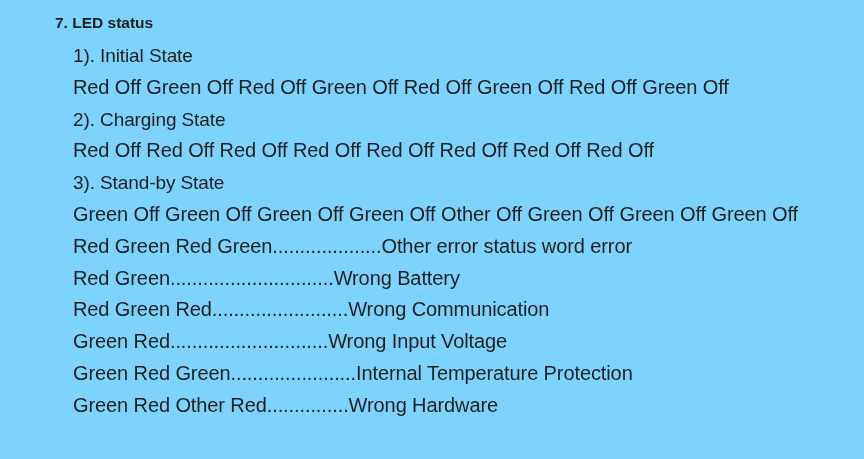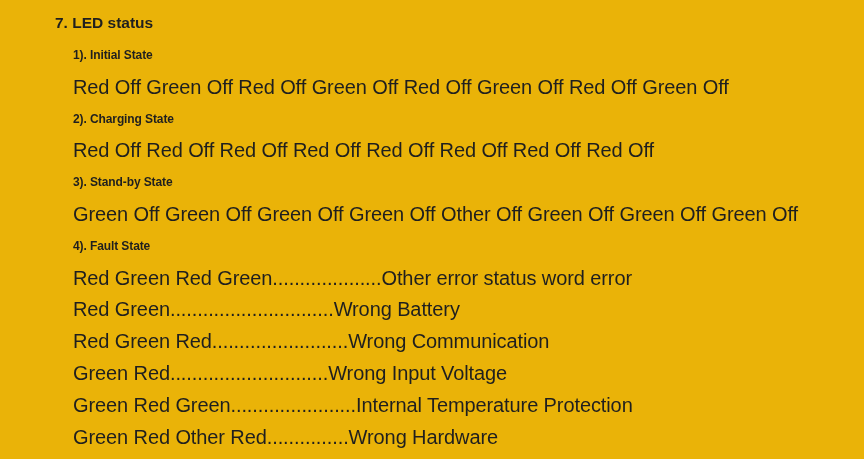--- a/index.html
+++ b/index.html
@@ -4,21 +4,21 @@
 <style>
   html, body {
     margin: 0;
     padding: 0;
     background: #ffffff;
   }
   .page {
     position: relative;
     width: 864px;
     height: 459px;
-    background: #eab308;
+    background: #7dd3fc;
     overflow: hidden;
     font-family: "Liberation Sans", sans-serif;
     color: #1f1f1f;
   }
   .doc-title {
     margin: 11px 0 0 55px;
     height: 24px;
     line-height: 24px;
     font-size: 15.5px;
     font-weight: bold;
@@ -29,42 +29,41 @@
     margin-top: 5px;
   }
   .row {
     height: 31.8px;
     line-height: 31.8px;
     font-size: 20px;
     white-space: pre;
     letter-spacing: -0.1px;
   }
   .row.heading {
-    font-size: 12px;
-    font-weight: bold;
+    font-size: 19px;
+    font-weight: normal;
   }
 </style>
 </head>
 <body>
 
 <div class="page">
   <div class="doc-title">7. LED status</div>
 
   <div class="content">
 
     <div class="row heading">1). Initial State</div>
     <div class="row">Red Off Green Off Red Off Green Off Red Off Green Off Red Off Green Off</div>
 
     <div class="row heading">2). Charging State</div>
     <div class="row">Red Off Red Off Red Off Red Off Red Off Red Off Red Off Red Off</div>
 
     <div class="row heading">3). Stand-by State</div>
     <div class="row">Green Off Green Off Green Off Green Off Other Off Green Off Green Off Green Off</div>
 
-    <div class="row heading">4). Fault State</div>
     <div class="row">Red Green Red Green....................Other error status word error</div>
     <div class="row">Red Green..............................Wrong Battery</div>
     <div class="row">Red Green Red.........................Wrong Communication</div>
     <div class="row">Green Red.............................Wrong Input Voltage</div>
     <div class="row">Green Red Green.......................Internal Temperature Protection</div>
     <div class="row">Green Red Other Red...............Wrong Hardware</div>
 
   </div>
 </div>
 

